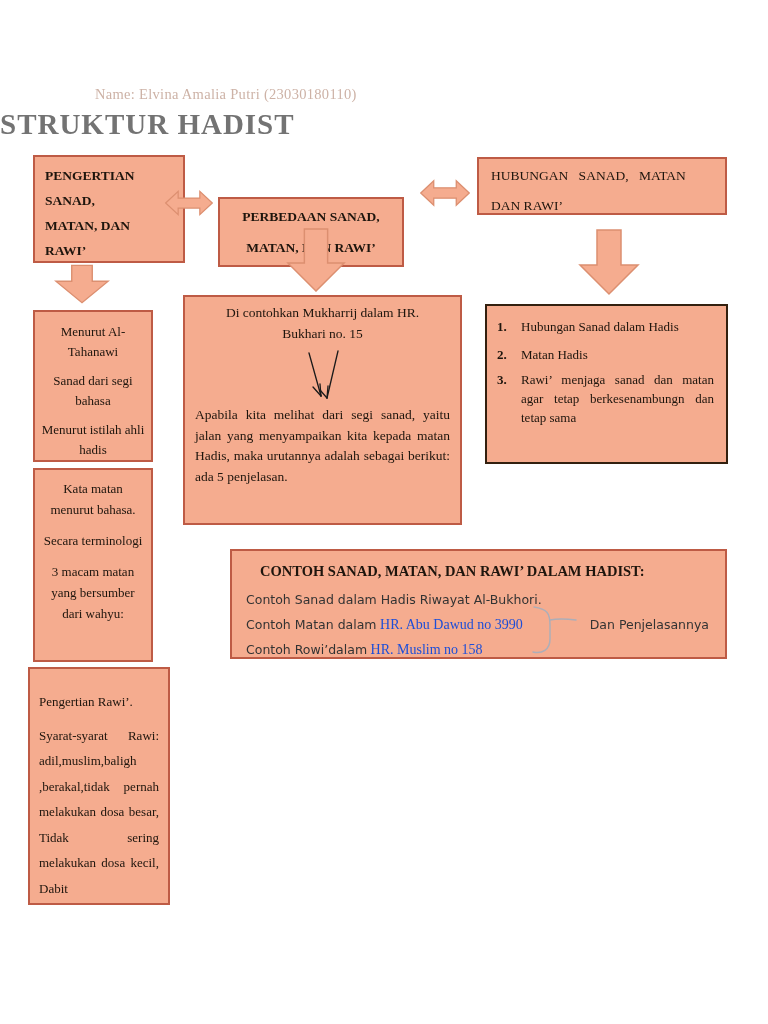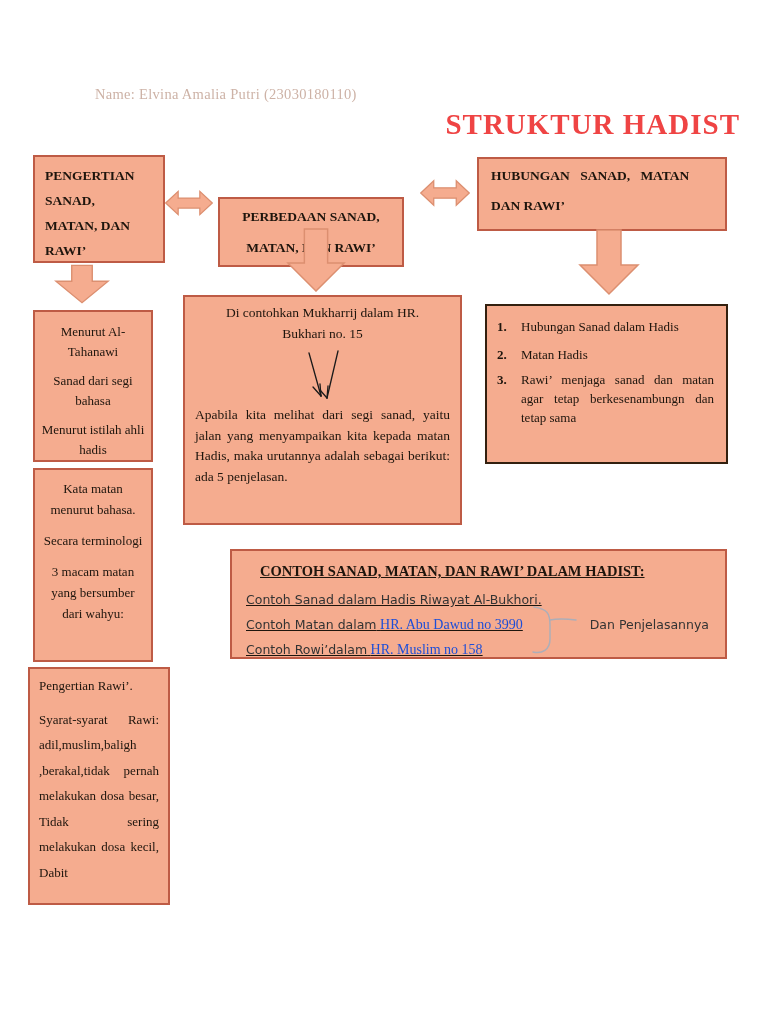--- a/index.html
+++ b/index.html
@@ -1,55 +1,55 @@
 <!DOCTYPE html>
 <html><head>
 <meta charset="utf-8">
 <style>
   html,body{margin:0;padding:0;background:#ffffff;}
   #page{position:relative;width:768px;height:1024px;background:#ffffff;overflow:hidden;
         font-family:"Liberation Serif",serif;color:#1e150d;}
   .name-line{position:absolute;left:95px;top:86px;font-size:14.5px;color:#cdb2a6;letter-spacing:.3px;}
-  .doc-title{position:absolute;left:0;top:108px;width:740px;text-align:right;
-             font-size:29px;font-weight:bold;color:#ef4444;letter-spacing:1px;}
+  .doc-title{position:absolute;left:0;top:108px;width:740px;text-align:left;
+             font-size:29px;font-weight:bold;color:#737373;letter-spacing:1px;}
   .box{position:absolute;background:#f5ac8f;border:2px solid #be5b45;box-sizing:border-box;overflow:hidden;}
   .dark{border-color:#33200f;}
   
-  #box-pengertian{left:33px;top:155px;width:132px;height:108px;padding:6px 10px;
+  #box-pengertian{left:33px;top:155px;width:152px;height:108px;padding:6px 10px;
                   font-weight:bold;font-size:13.5px;line-height:25px;}
   #box-perbedaan{left:218px;top:155px;width:186px;height:70px;text-align:center;
                  font-weight:bold;font-size:13.5px;line-height:31px;padding-top:2px;margin-top:42px;}
-  #box-hubungan{left:477px;top:157px;width:250px;height:74px;font-weight:bold;font-size:13.5px;
+  #box-hubungan{left:477px;top:157px;width:250px;height:58px;font-weight:normal;font-size:13.5px;
                 line-height:30px;padding:2px 12px;}
   #box-hubungan .wide{word-spacing:7px;}
   
   #box-sanad-segi{left:33px;top:310px;width:120px;height:152px;text-align:center;
                   font-size:13px;line-height:20px;padding:10px 4px;}
   #box-sanad-segi p{margin:0 0 9px 0;}
   #box-kata-matan{left:33px;top:468px;width:120px;height:194px;text-align:center;
                   font-size:13px;line-height:21px;padding:8px 6px;}
   #box-kata-matan p{margin:0 0 10px 0;}
   #box-rawi{left:28px;top:667px;width:142px;height:238px;font-size:13px;line-height:25.5px;
-            padding:4px 9px;text-align:justify;}
+            padding:20px 9px;text-align:justify;}
   #box-rawi p{margin:0 0 8px 0;}
   
   #box-mukharrij{left:183px;top:295px;width:279px;height:230px;font-size:13.5px;padding:6px 10px;}
   #box-mukharrij .heading{text-align:center;line-height:20.5px;margin-bottom:6px;}
   #box-mukharrij .jpara{text-align:justify;line-height:20.5px;margin:0;}
   #box-mukharrij .sketch{height:54px;margin:1px 0 1px 105px;}
   
   #box-hubungan-list{left:485px;top:304px;width:243px;height:160px;padding:8px 12px 6px 10px;font-size:13px;}
   .hl-item{display:flex;margin-bottom:3px;}
   .hl-num{font-weight:bold;width:24px;flex:0 0 24px;}
   .hl-text{flex:1;text-align:justify;}
   #hl-0 .hl-text,#hl-0 .hl-num{line-height:25px;}
   #hl-1 .hl-text,#hl-1 .hl-num{line-height:25px;}
   #hl-2 .hl-text,#hl-2 .hl-num{line-height:19px;}
   
-  #box-contoh{left:230px;top:549px;width:497px;height:110px;padding:8px 14px;font-size:14px;text-decoration:underline;}
+  #box-contoh{left:230px;top:549px;width:497px;height:110px;padding:8px 14px;font-size:14px;}
   #box-contoh .c-title{font-weight:bold;font-size:14.5px;margin:2px 0 6px 14px;line-height:20px;}
   .c-line{position:relative;line-height:25px;color:#333;}
   .sans{font-family:"DejaVu Sans",sans-serif;font-size:12.5px;}
   .serif{font-family:"Liberation Serif",serif;font-size:14px;color:#1d4ed8;}
   .c-note{position:absolute;right:2px;top:0;}
   
   .arrow{position:absolute;}
   svg{display:block;}
 </style>
 </head>

